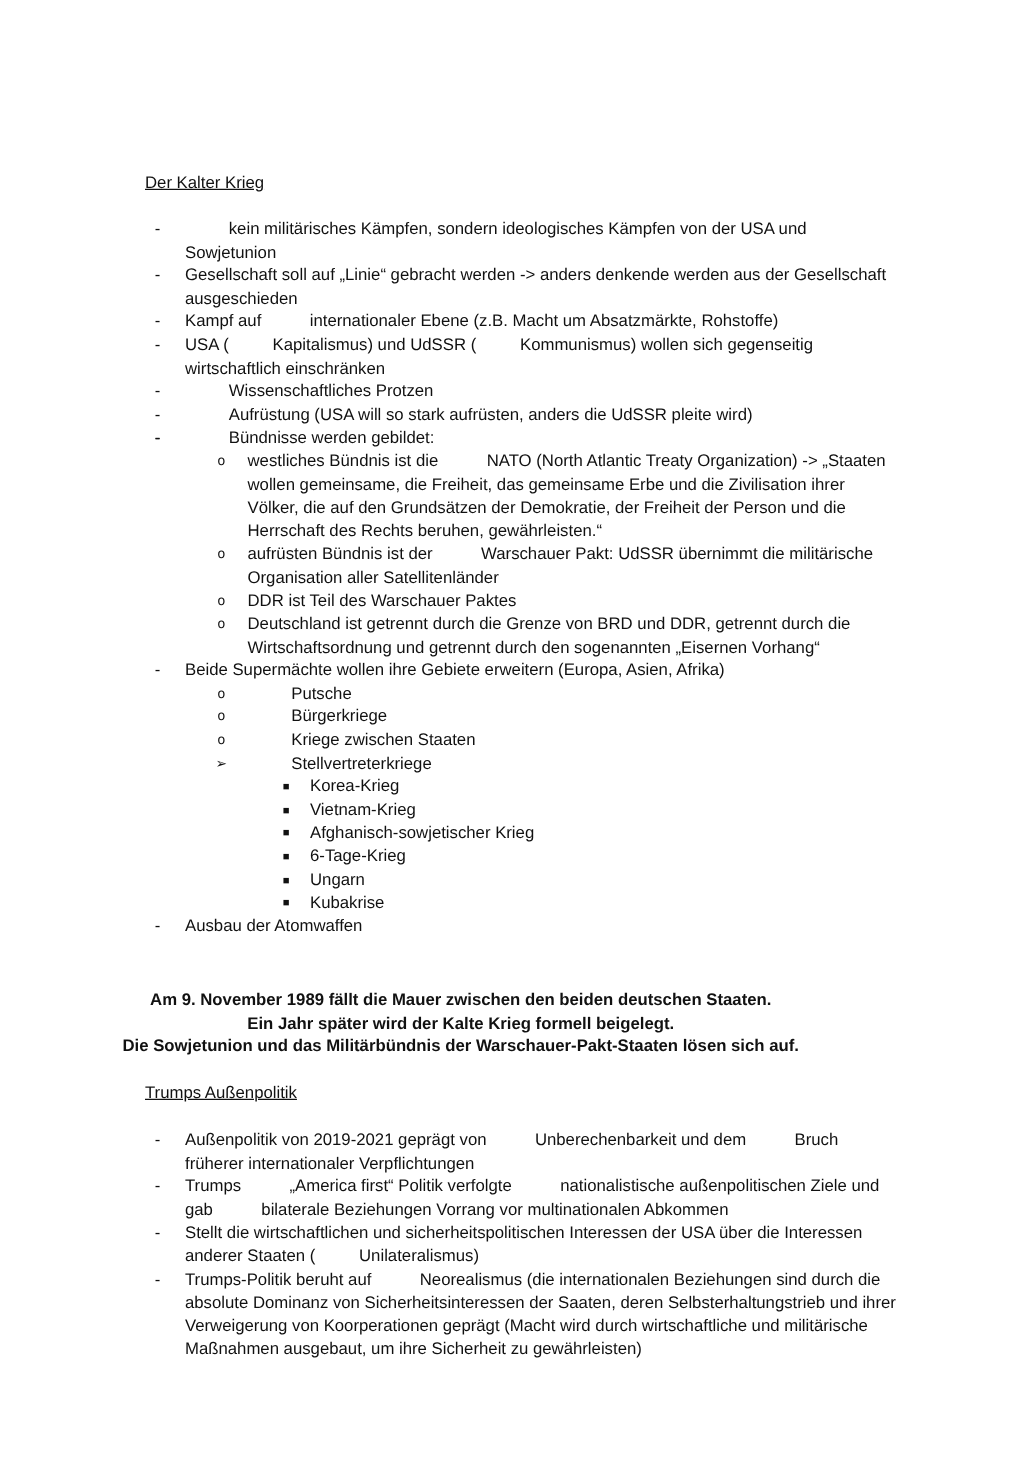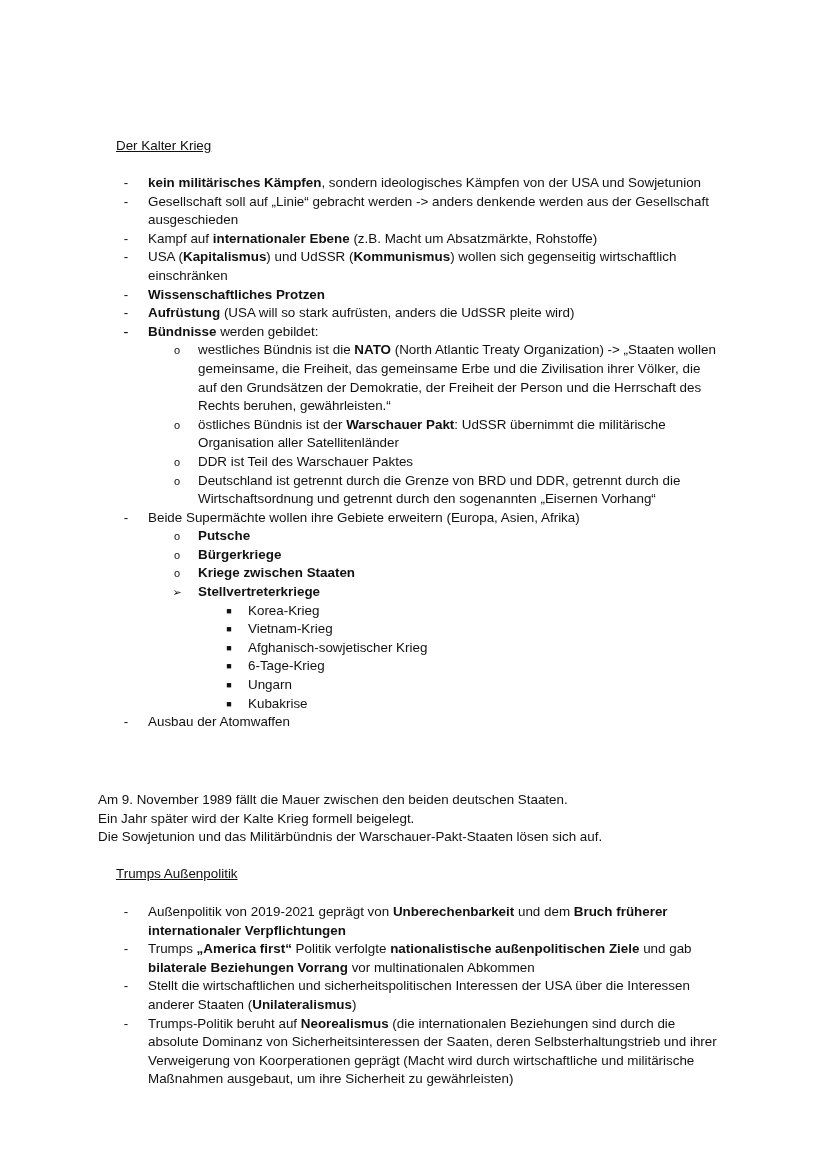--- a/index.html
+++ b/index.html
@@ -12,39 +12,39 @@
   .heading { position: absolute; left: 116px; text-decoration: underline; font-size: 13.4px; }
   .list { position: absolute; left: 0; width: 828px; margin: 0; padding: 0; list-style: none; }
   .li { position: relative; }
   .l1 { padding-left: 148px; padding-right: 110px; }
   .l2 { padding-left: 198px; padding-right: 110px; }
   .l3 { padding-left: 248px; padding-right: 110px; }
   .marker { position: absolute; top: 0; width: 14px; text-align: center; }
   .l1 .marker { left: 119px; }
   .l2 .marker { left: 170px; font-size: 11px; }
   .l3 .marker { left: 222px; font-size: 9px; }
-  b { font-weight: bold; }
-  .para { position: absolute; left: 98px; font-weight: normal; }
+  b { font-weight: normal; margin-left: 35px; }
+  .para { position: absolute; left: 98px; font-weight: bold; text-align: center; }
 </style>
 </head>
 <body>
 
 <div class="page">
   <div class="heading" style="top:137px">Der Kalter Krieg</div>
   <ul class="list" id="list1" style="top:174px">
       <li class="li l1"><span class="marker">-</span><b>kein militärisches Kämpfen</b><span>, sondern ideologisches Kämpfen von der USA und Sowjetunion</span></li>
       <li class="li l1"><span class="marker">-</span><span>Gesellschaft soll auf „Linie“ gebracht werden -&gt; anders denkende werden aus der Gesellschaft ausgeschieden</span></li>
       <li class="li l1"><span class="marker">-</span><span>Kampf auf </span><b>internationaler Ebene</b><span> (z.B. Macht um Absatzmärkte, Rohstoffe)</span></li>
       <li class="li l1"><span class="marker">-</span><span>USA (</span><b>Kapitalismus</b><span>) und UdSSR (</span><b>Kommunismus</b><span>) wollen sich gegenseitig wirtschaftlich einschränken</span></li>
       <li class="li l1"><span class="marker">-</span><b>Wissenschaftliches Protzen</b></li>
       <li class="li l1"><span class="marker">-</span><b>Aufrüstung</b><span> (USA will so stark aufrüsten, anders die UdSSR pleite wird)</span></li>
       <li class="li l1"><span class="marker">-</span></li>
       <li class="li l1"><span class="marker">-</span><b>Bündnisse</b><span> werden gebildet:</span></li>
       <li class="li l2"><span class="marker">o</span><span>westliches Bündnis ist die </span><b>NATO</b><span> (North Atlantic Treaty Organization) -&gt; „Staaten wollen gemeinsame, die Freiheit, das gemeinsame Erbe und die Zivilisation ihrer Völker, die auf den Grundsätzen der Demokratie, der Freiheit der Person und die Herrschaft des Rechts beruhen, gewährleisten.“</span></li>
-      <li class="li l2"><span class="marker">o</span><span>östliches Bündnis ist der </span><b>Warschauer Pakt</b><span>: UdSSR übernimmt die militärische Organisation aller Satellitenländer</span></li>
+      <li class="li l2"><span class="marker">o</span><span>aufrüsten Bündnis ist der </span><b>Warschauer Pakt</b><span>: UdSSR übernimmt die militärische Organisation aller Satellitenländer</span></li>
       <li class="li l2"><span class="marker">o</span><span>DDR ist Teil des Warschauer Paktes</span></li>
       <li class="li l2"><span class="marker">o</span><span>Deutschland ist getrennt durch die Grenze von BRD und DDR, getrennt durch die Wirtschaftsordnung und getrennt durch den sogenannten „Eisernen Vorhang“</span></li>
       <li class="li l1"><span class="marker">-</span><span>Beide Supermächte wollen ihre Gebiete erweitern (Europa, Asien, Afrika)</span></li>
       <li class="li l2"><span class="marker">o</span><b>Putsche</b></li>
       <li class="li l2"><span class="marker">o</span><b>Bürgerkriege</b></li>
       <li class="li l2"><span class="marker">o</span><b>Kriege zwischen Staaten</b></li>
       <li class="li l2"><span class="marker">➢</span><b>Stellvertreterkriege</b></li>
       <li class="li l3"><span class="marker">■</span><span>Korea-Krieg</span></li>
       <li class="li l3"><span class="marker">■</span><span>Vietnam-Krieg</span></li>
       <li class="li l3"><span class="marker">■</span><span>Afghanisch-sowjetischer Krieg</span></li>

